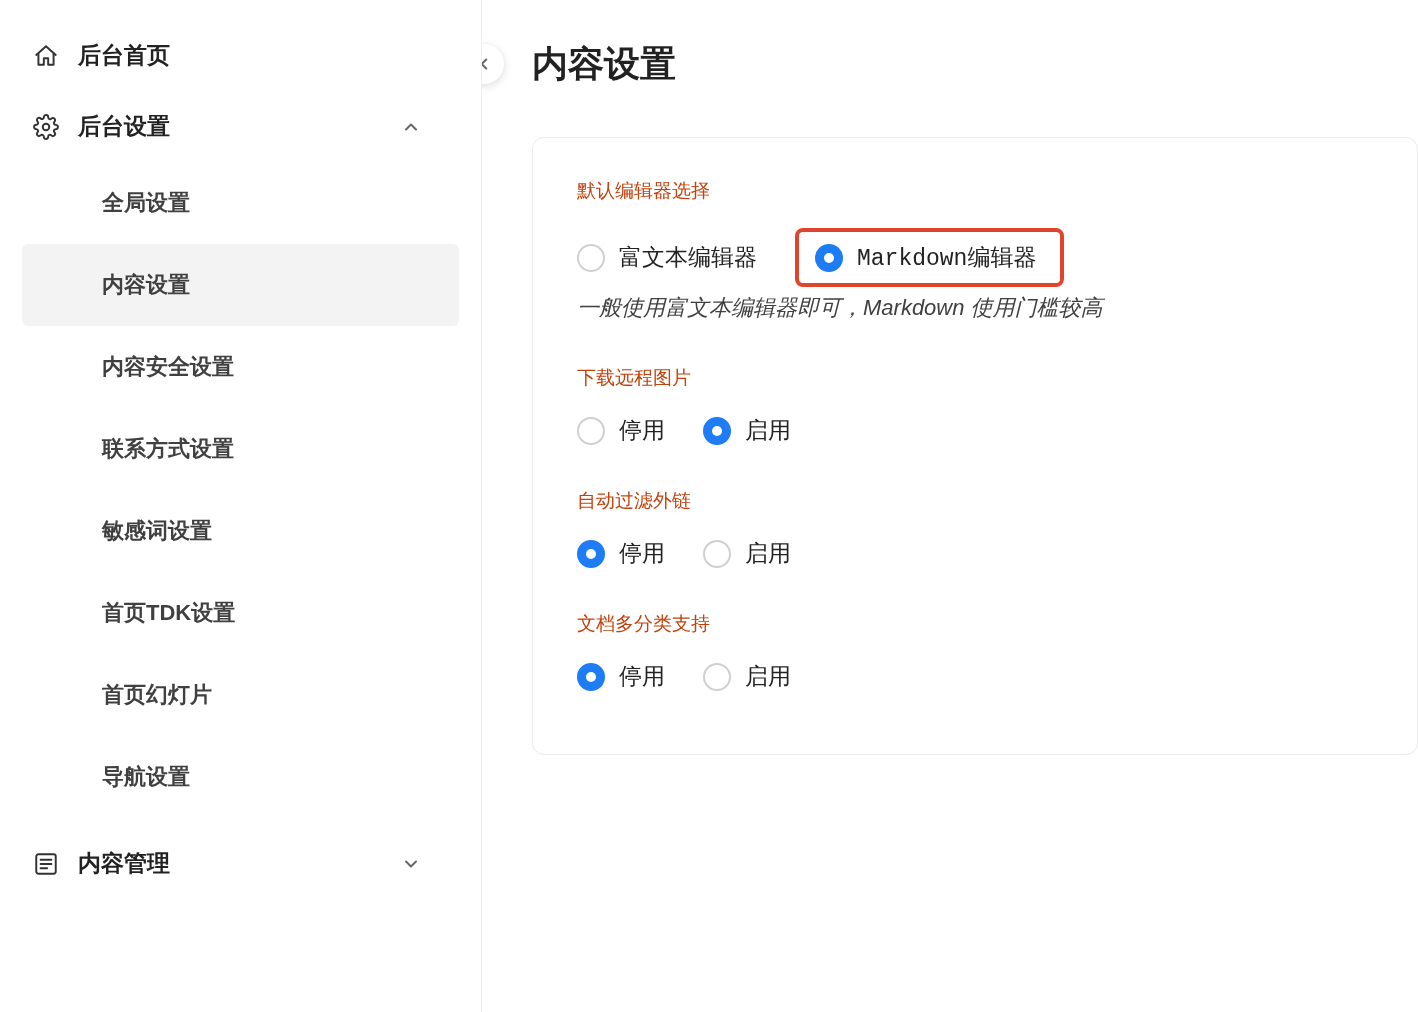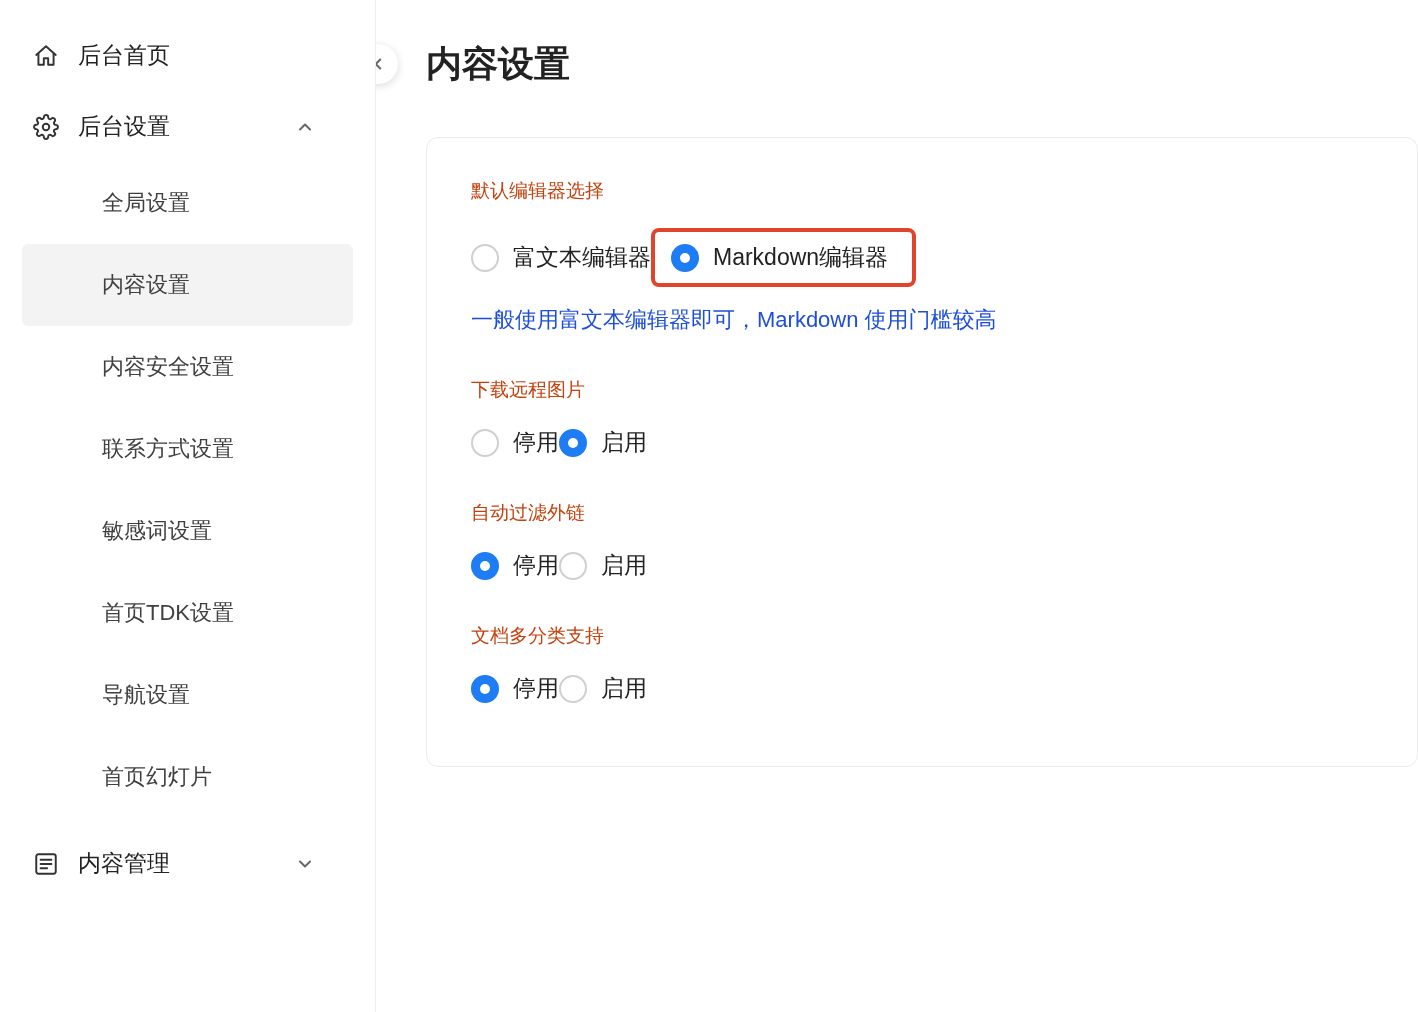--- a/index.html
+++ b/index.html
@@ -1,26 +1,27 @@
 <!DOCTYPE html>
 <html><head>
 <meta charset="utf-8">
 <style>
   * { box-sizing: border-box; margin: 0; padding: 0; }
   html, body { height: 100%; font-family: -apple-system, BlinkMacSystemFont, "Segoe UI", "PingFang SC", "Microsoft YaHei", sans-serif; }
   body { display: flex; background: #fff; color: #222; }
 
   
   .sidebar {
-    width: 376px;
+    width: 482px;
     border-right: 1px solid #eee;
     padding-top: 20px;
     overflow-y: auto;
     background: #fff;
     flex-shrink: 0;
+    font-weight: bold;
   }
   .nav-item {
     display: flex;
     align-items: center;
     padding: 20px 32px;
     font-size: 23px;
     color: #222;
     cursor: pointer;
     position: relative;
   }
@@ -88,29 +89,32 @@
   }
 
   .section { margin-bottom: 42px; }
   .section-title {
     font-size: 19px;
     color: #c2410c;
     margin-bottom: 24px;
   }
   .hint {
     font-size: 22px;
-    color: #1d4ed8;
-    margin-top: 18px;
+    color: #404040;
+    margin-top: 6px;
     white-space: nowrap;
     overflow: hidden;
+    font-style: italic;
   }
 
   .radio-row {
     display: flex;
+    gap: 38px;
     flex-wrap: wrap;
+    font-family: Liberation Mono, monospace;
   }
   .radio-opt {
     display: flex;
     align-items: center;
     gap: 14px;
     font-size: 23px;
     color: #222;
     cursor: pointer;
   }
   .radio-opt .circle {
@@ -175,22 +179,22 @@
     </span>
   </div>
 
   <div class="sub-list">
     <div class="sub-item"><span>全局设置</span></div>
     <div class="sub-item active"><span>内容设置</span></div>
     <div class="sub-item"><span>内容安全设置</span></div>
     <div class="sub-item"><span>联系方式设置</span></div>
     <div class="sub-item"><span>敏感词设置</span></div>
     <div class="sub-item"><span>首页TDK设置</span></div>
+    <div class="sub-item"><span>首页幻灯片</span></div>
     <div class="sub-item"><span>导航设置</span></div>
-    <div class="sub-item"><span>首页幻灯片</span></div>
   </div>
 
   <div class="nav-item">
     <span class="icon">
       <svg width="26" height="26" viewBox="0 0 24 24" fill="none" stroke="currentColor" stroke-width="1.8" stroke-linecap="round" stroke-linejoin="round">
           <rect x="3" y="3" width="18" height="18" rx="2"></rect>
           <line x1="7" y1="8" x2="17" y2="8"></line>
           <line x1="7" y1="12" x2="17" y2="12"></line>
           <line x1="7" y1="16" x2="13" y2="16"></line>
         </svg>

